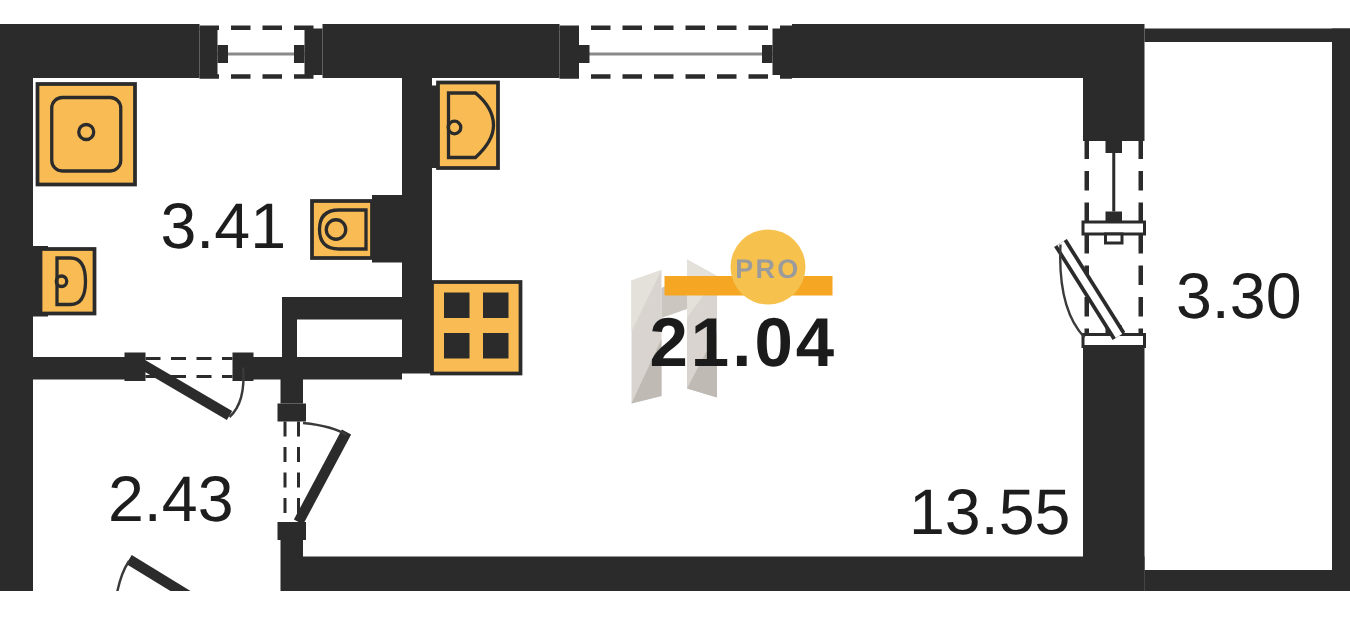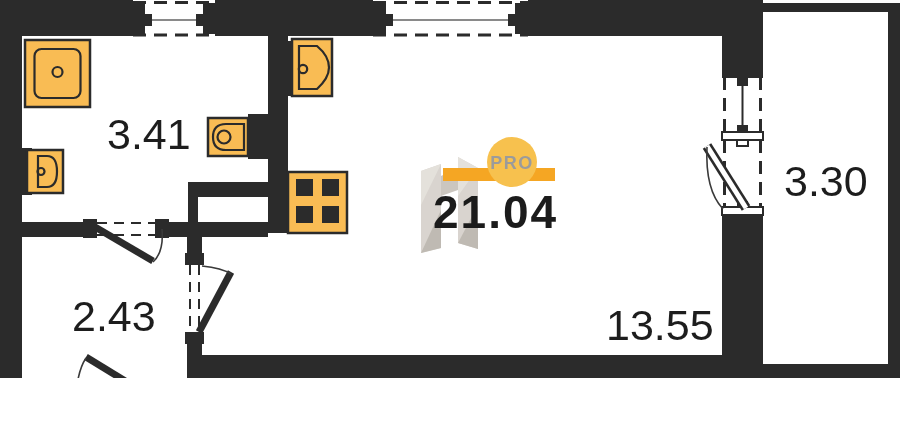--- a/index.html
+++ b/index.html
@@ -6,21 +6,21 @@
     --wall:#2b2b2b;
     --fixture:#f9bc54;
     --glass:#8a8a8a;
     --wm-bar:#f5a623;
     --wm-circle:#f7c14e;
     --wm-text:#9b9b9b;
     --label:#1d1d1d;
     --bg:#ffffff;
   }
   html,body{margin:0;padding:0;background:var(--bg);}
-  .plan-wrap{position:relative;width:900px;height:378px;background:var(--bg);overflow:hidden;}
+  .plan-wrap{position:relative;width:900px;height:378px;background:var(--bg);overflow:hidden;margin-top:16px;}
   svg{display:block;}
   svg text{font-family:"Liberation Sans","DejaVu Sans",sans-serif;}
   .area{font-size:43px;fill:var(--label);}
   .total{font-size:46px;font-weight:bold;fill:#1b1b1b;letter-spacing:2px;}
   .pro{font-size:18px;font-weight:bold;fill:var(--wm-text);letter-spacing:1.5px;}
   .w{fill:var(--wall);}
   .fx{fill:var(--fixture);stroke:var(--wall);stroke-width:2.5;}
   .fxl{fill:none;stroke:var(--wall);stroke-width:2.2;}
   .dash{stroke:var(--wall);stroke-width:3;stroke-dasharray:13 8;fill:none;}
   .dash2{stroke:var(--wall);stroke-width:2;stroke-dasharray:10 7;fill:none;}

